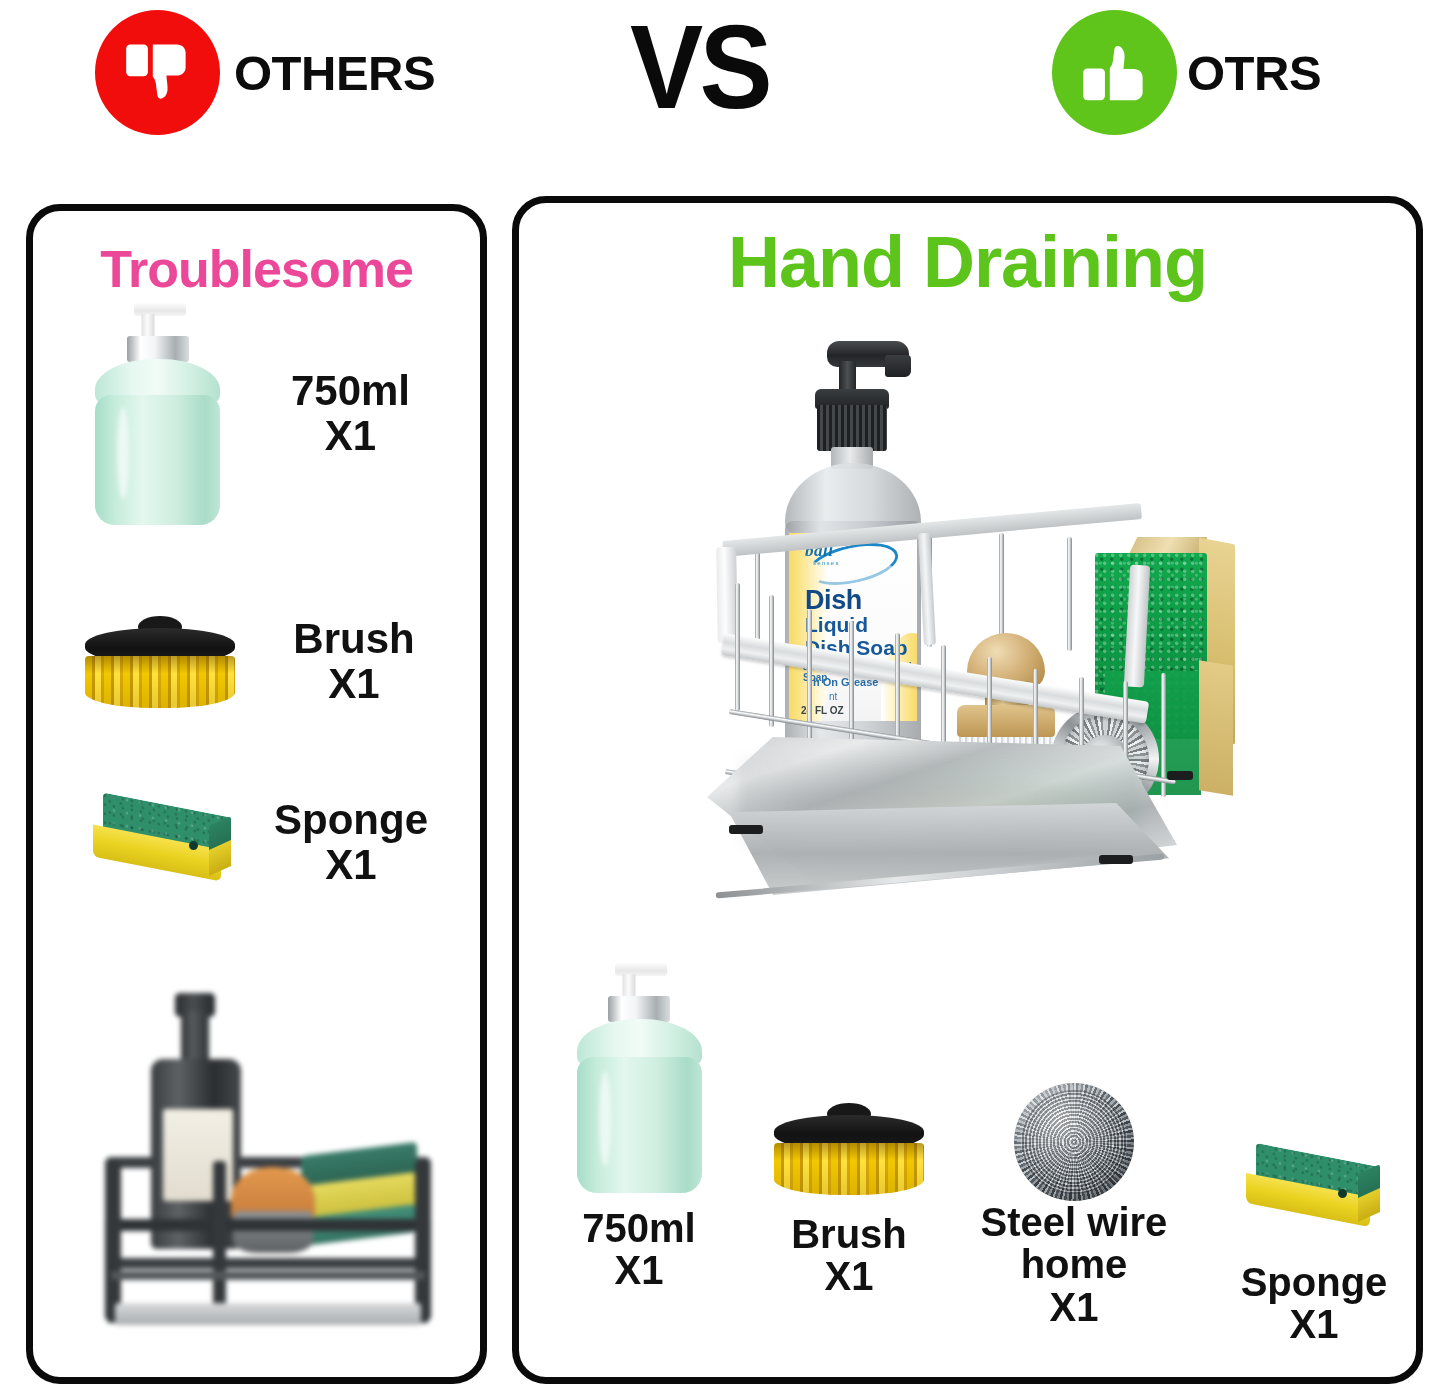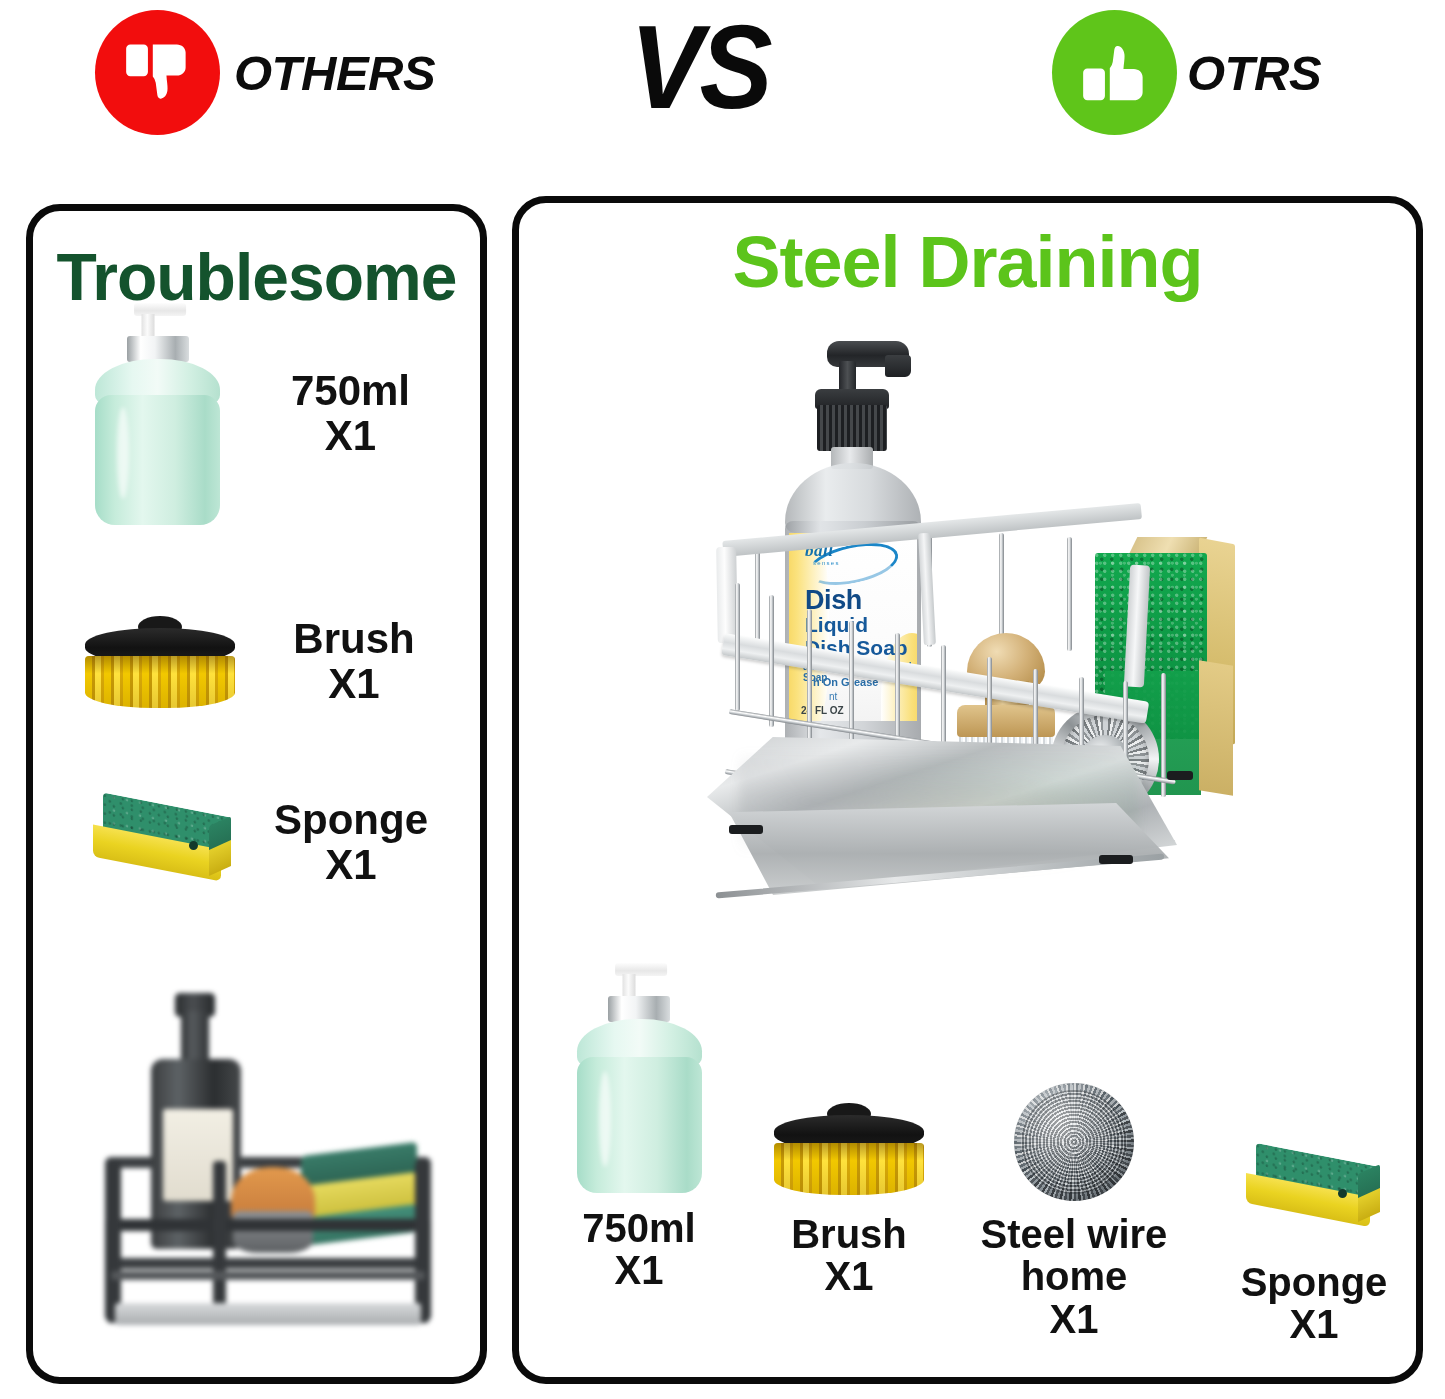--- a/index.html
+++ b/index.html
@@ -6,21 +6,21 @@
   * { box-sizing: border-box; margin: 0; padding: 0; }
   html, body {
     width: 1445px; height: 1399px;
     background: #ffffff;
     font-family: "Liberation Sans", sans-serif;
     overflow: hidden;
   }
   .page { position: relative; width: 1445px; height: 1399px; background: #fff; }
 
   
-  .header { position: absolute; left: 0; top: 0; width: 1445px; height: 190px; font-style: italic; }
+  .header { position: absolute; left: 0; top: 0; width: 1445px; height: 190px; }
 
   .badge-group { position: absolute; display: flex; align-items: center; gap: 14px; }
   #badge-others { left: 95px; top: 10px; }
   #badge-otrs   { left: 1052px; top: 10px; gap: 10px; }
 
   .badge-circle {
     width: 125px; height: 125px; border-radius: 50%;
     display: flex; align-items: center; justify-content: center;
     flex: 0 0 auto;
   }
@@ -47,21 +47,21 @@
     position: absolute; background: #ffffff;
     border: 7px solid #0a0a0a; border-radius: 34px;
   }
   #panel-others { left: 26px;  top: 204px; width: 461px; height: 1180px; }
   #panel-otrs   { left: 512px; top: 196px; width: 911px; height: 1188px; }
 
   .panel-title {
     position: absolute; width: 100%; text-align: center;
     font-weight: bold; font-family: "Liberation Sans", sans-serif;
   }
-  #title-troublesome { top: 28px; font-size: 66px; color: #14532d; letter-spacing: -1px; }
+  #title-troublesome { top: 28px; font-size: 52px; color: #ec4899; letter-spacing: -1px; }
   #title-autodraining { top: 18px; font-size: 72px; color: #5CC41B; letter-spacing: -1px; }
 
   
   .item-row { position: absolute; display: flex; align-items: center; }
   .item-label {
     font-size: 42px; font-weight: bold; color: #111; text-align: center;
     line-height: 1.06; font-family: "Liberation Sans", sans-serif;
   }
   .item-label .qty { display: block; }
 
@@ -624,21 +624,21 @@
       <div class="dc dc-leftpost"></div>
       <div class="dc dc-midpost"></div>
       <div class="dc dc-rightpost"></div>
       <div class="dc dc-rack-bar"></div>
       <div class="dc dc-rack-tray"></div>
     </div>
   </div>
 
   <div class="panel" id="panel-otrs">
 
-    <div class="panel-title" id="title-autodraining">Steel Draining</div>
+    <div class="panel-title" id="title-autodraining">Hand Draining</div>
 
     <div id="caddy-hero">
 
       <div class="hero-el wire-v" style="left:56px;  top:208px; height:112px;"></div>
       <div class="hero-el wire-v" style="left:228px; top:196px; height:118px;"></div>
       <div class="hero-el wire-v" style="left:300px; top:200px; height:116px;"></div>
       <div class="hero-el wire-v" style="left:368px; top:204px; height:114px;"></div>
       <div class="hero-el wire-v" style="left:438px; top:212px; height:120px;"></div>
 
       <div class="hero-el" style="left:0; top:0; width:300px; height:470px;">
@@ -753,21 +753,21 @@
         <span>Brush</span>
         <span class="qty">X1</span>
       </div>
     </div>
 
     <div class="bottom-item" style="left:440px; top:880px; width:230px;">
       <div class="wire-ball" style="width:120px; height:118px; margin:0 auto;">
         <div class="wb-tex"></div>
         <div class="wb-tex2"></div>
       </div>
-      <div class="item-label" style="margin-top:12px;">
+      <div class="item-label" style="margin-top:0;">
         <span>Steel wire</span>
         <span class="qty">home</span>
         <span class="qty">X1</span>
       </div>
     </div>
 
     <div class="bottom-item" style="left:690px; top:940px; width:210px;">
       <div class="sponge" style="width:160px; height:96px; margin:0 auto;">
         <div class="sp-top" style="left:22px; top:12px; width:124px; height:38px; transform:skewY(11deg); border-radius:4px;"></div>
         <div class="sp-front" style="left:12px; top:42px; width:124px; height:30px; transform:skewY(11deg); border-radius:0 0 6px 6px;"></div>

